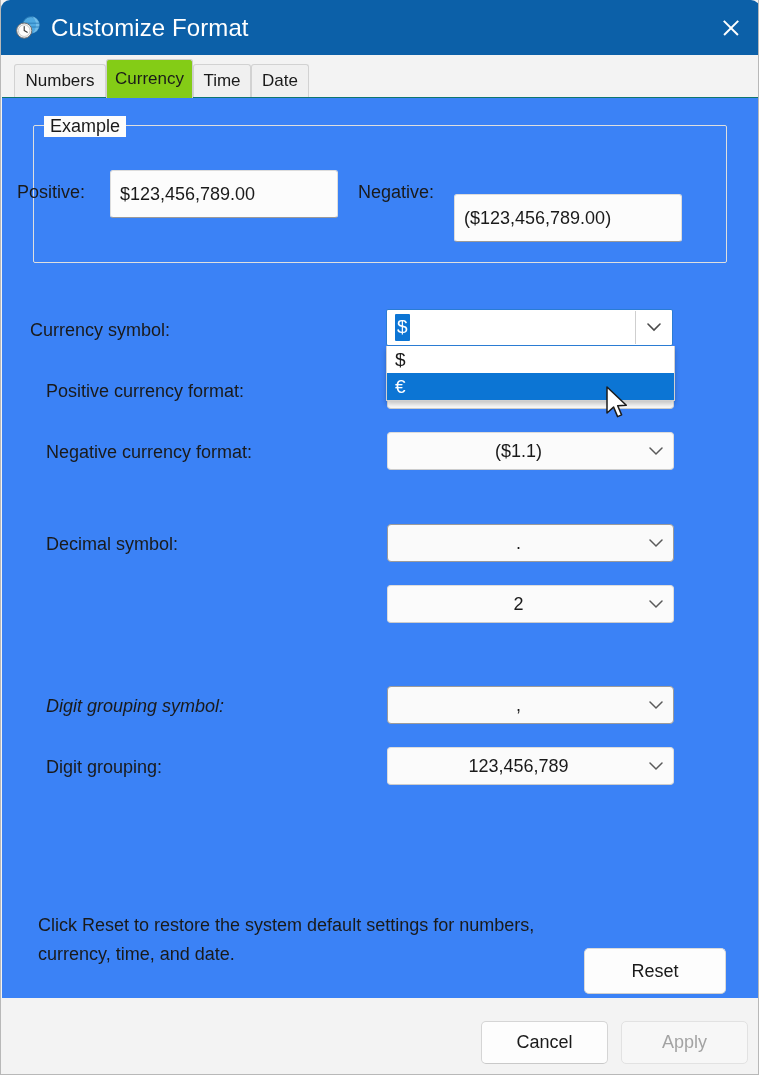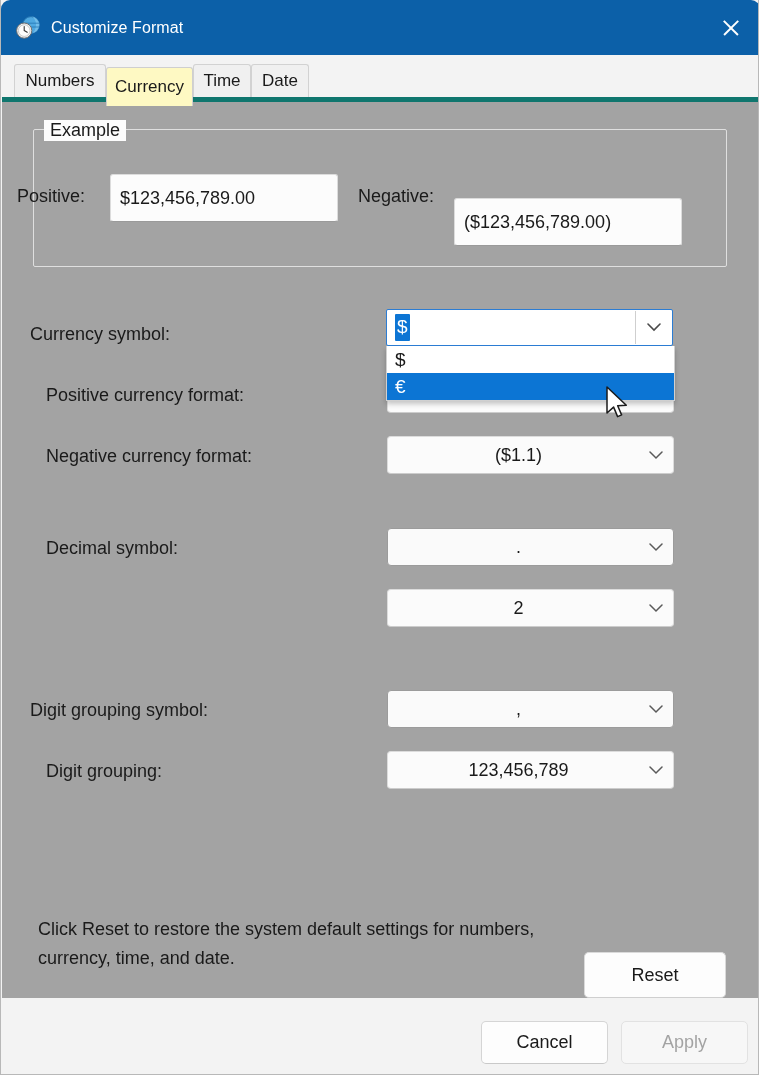--- a/index.html
+++ b/index.html
@@ -42,21 +42,21 @@
   .title-icon {
     position: relative;
     width: 26px;
     height: 26px;
     margin-left: 14px;
     margin-right: 10px;
     flex: none;
   }
   .title-text {
     color: #ffffff;
-    font-size: 16px;
+    font-size: 24px;
     letter-spacing: 0.1px;
     font-family: "Liberation Sans", sans-serif;
     white-space: nowrap;
   }
   .close-button {
     position: absolute;
     right: 0; top: 0;
     width: 59px;
     height: 55px;
     border-top-right-radius: 9px;
@@ -99,39 +99,39 @@
     border-top-right-radius: 3px;
     font-size: 17px;
     color: #1a1a1a;
     display: flex;
     align-items: center;
     justify-content: center;
     cursor: default;
     font-family: "Liberation Sans", sans-serif;
   }
   .tab.selected {
-    top: 12px;
+    top: 4px;
     height: 39px;
-    background: #fef9c3;
+    background: #84cc16;
     border-color: #cfcfcf;
     z-index: 3;
   }
   .tab-numbers  { left: 13px;  width: 92px; }
   .tab-currency { left: 105px; width: 87px; }
   .tab-time     { left: 192px; width: 58px; }
   .tab-date     { left: 250px; width: 58px; }
 
   
   .panel {
     position: absolute;
     left: 1px; top: 97px;
     width: 756px;
     height: 901px;
-    background: #a3a3a3;
-    border-top: 5px solid #0f766e;
+    background: #3b82f6;
+    border-top: 1px solid #0f766e;
   }
 
   
   .groupbox {
     position: absolute;
     left: 31px; top: 27px;
     width: 694px;
     height: 138px;
     box-sizing: border-box;
     border: 1px solid #dfdfdf;
@@ -422,21 +422,21 @@
 
     <div class="combo" style="left:385px;top:487px;width:287px;">
       <div class="combo-value">2</div>
       <div class="chev">
         <svg width="14" height="9" viewBox="0 0 14 9">
             <path d="M1 1 L7 7 L13 1" stroke="#5a5a5a" stroke-width="1.5" fill="none" stroke-linecap="round"></path>
           </svg>
       </div>
     </div>
 
-    <div class="row-label" style="left:28px;top:598px;">Digit grouping symbol:</div>
+    <div class="row-label" style="left:44px;top:598px;font-style:italic;">Digit grouping symbol:</div>
     <div class="combo hover" style="left:385px;top:588px;width:287px;">
       <div class="combo-value">,</div>
       <div class="chev">
         <svg width="14" height="9" viewBox="0 0 14 9">
             <path d="M1 1 L7 7 L13 1" stroke="#5a5a5a" stroke-width="1.5" fill="none" stroke-linecap="round"></path>
           </svg>
       </div>
     </div>
 
     <div class="row-label" style="left:44px;top:659px;">Digit grouping:</div>

